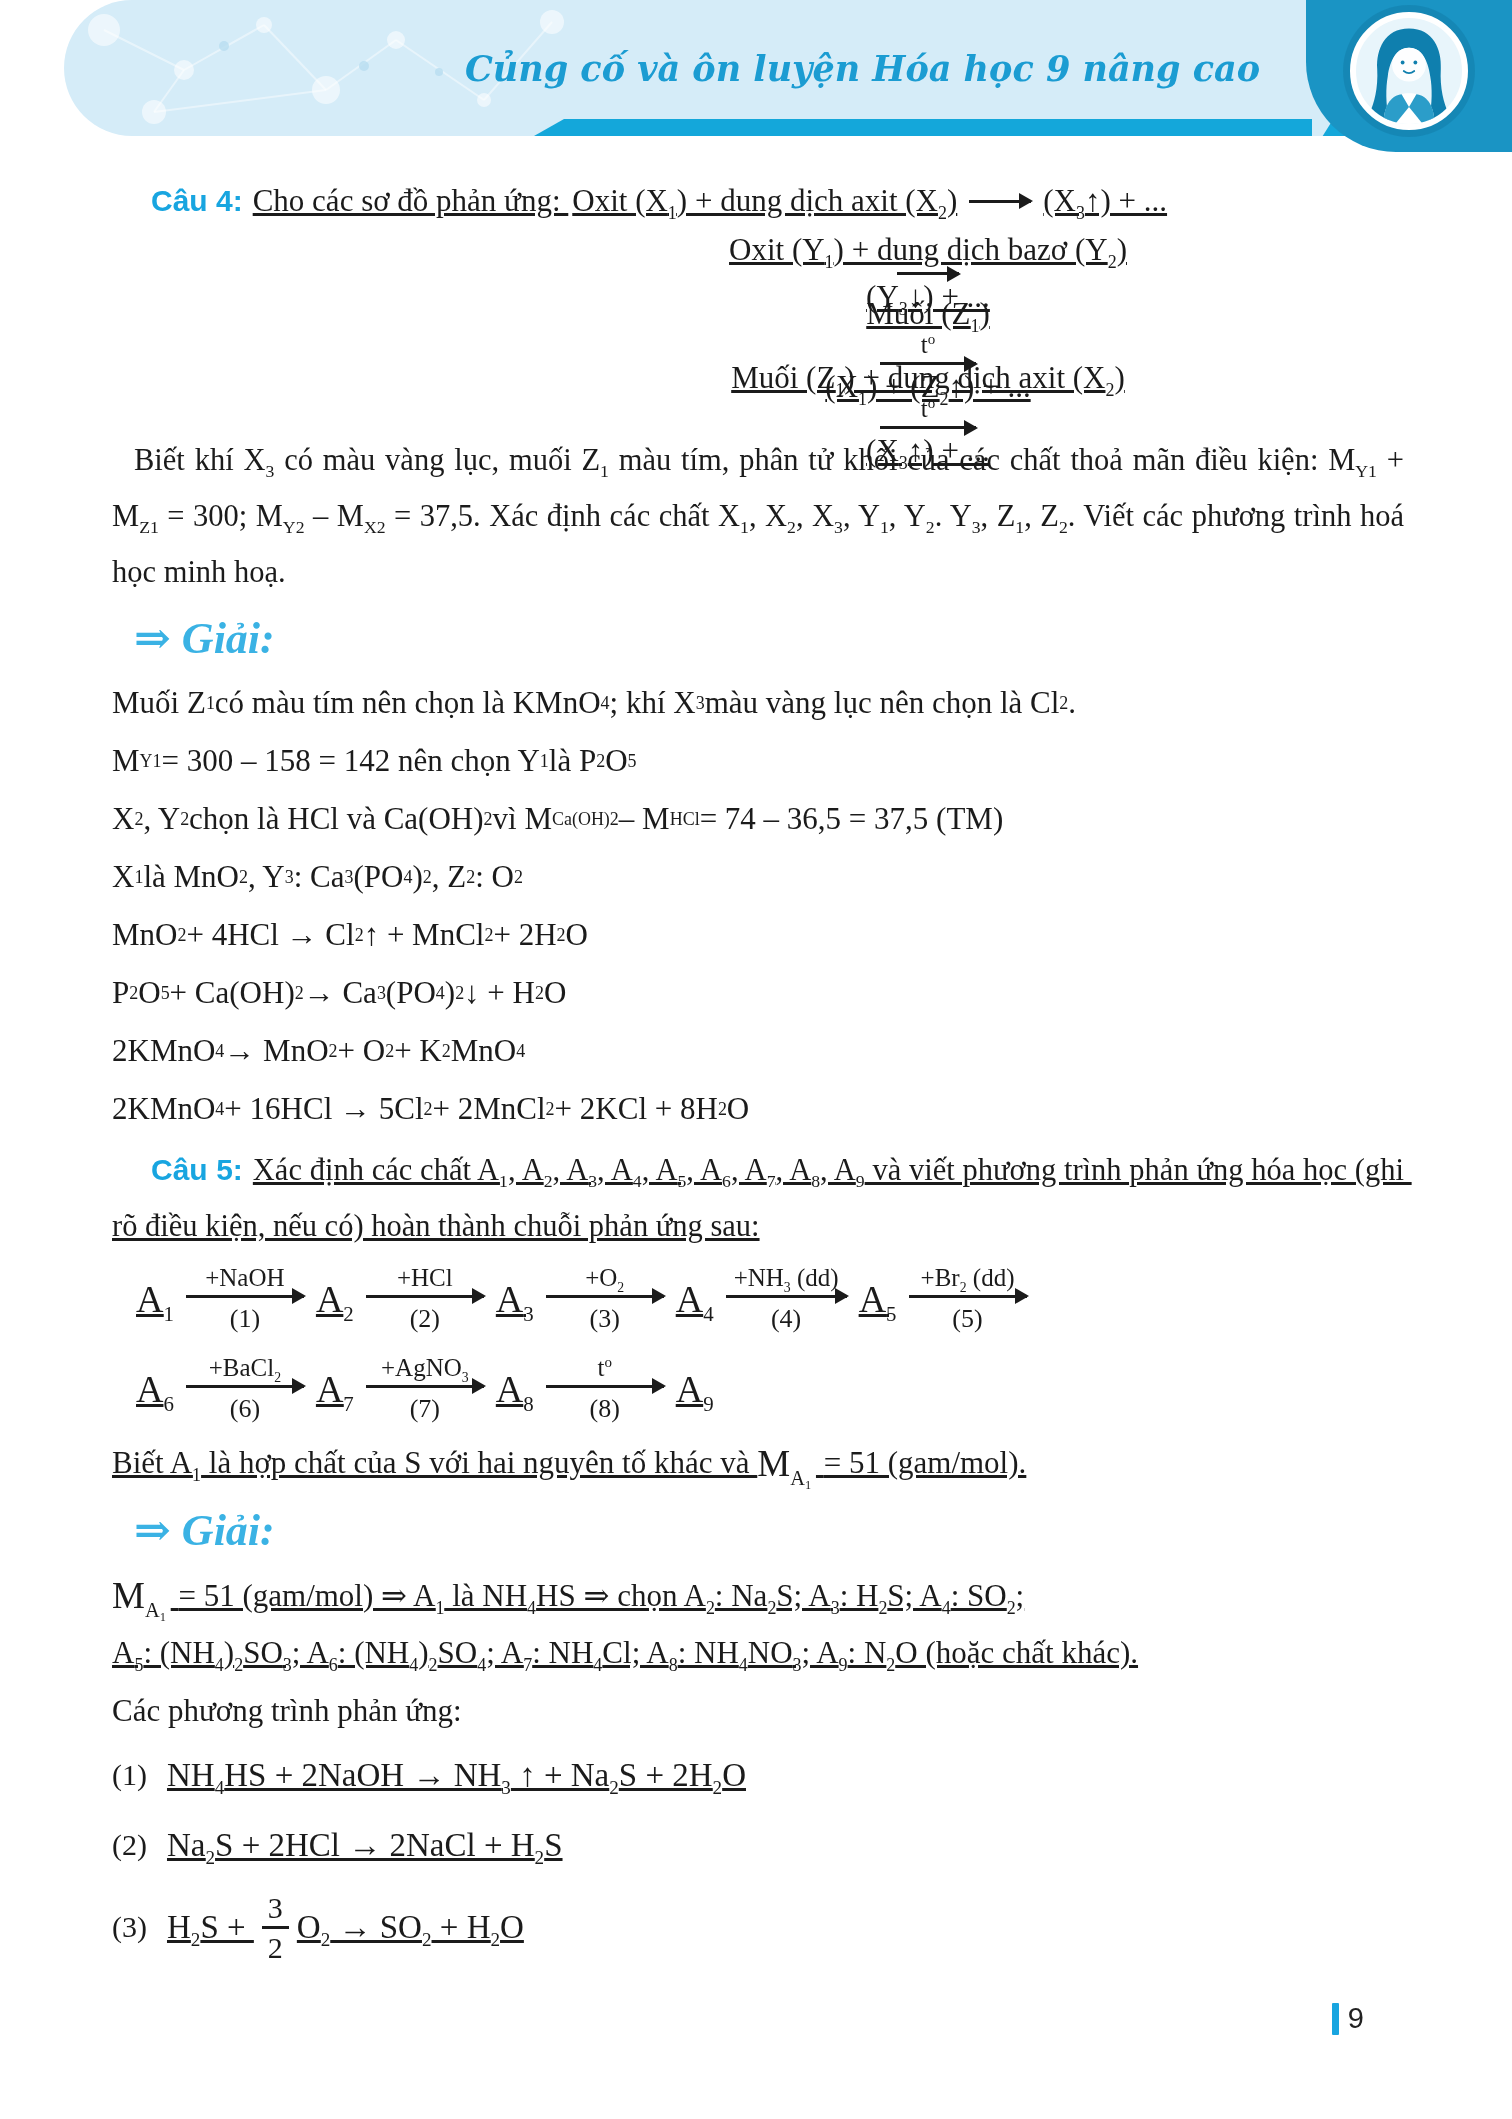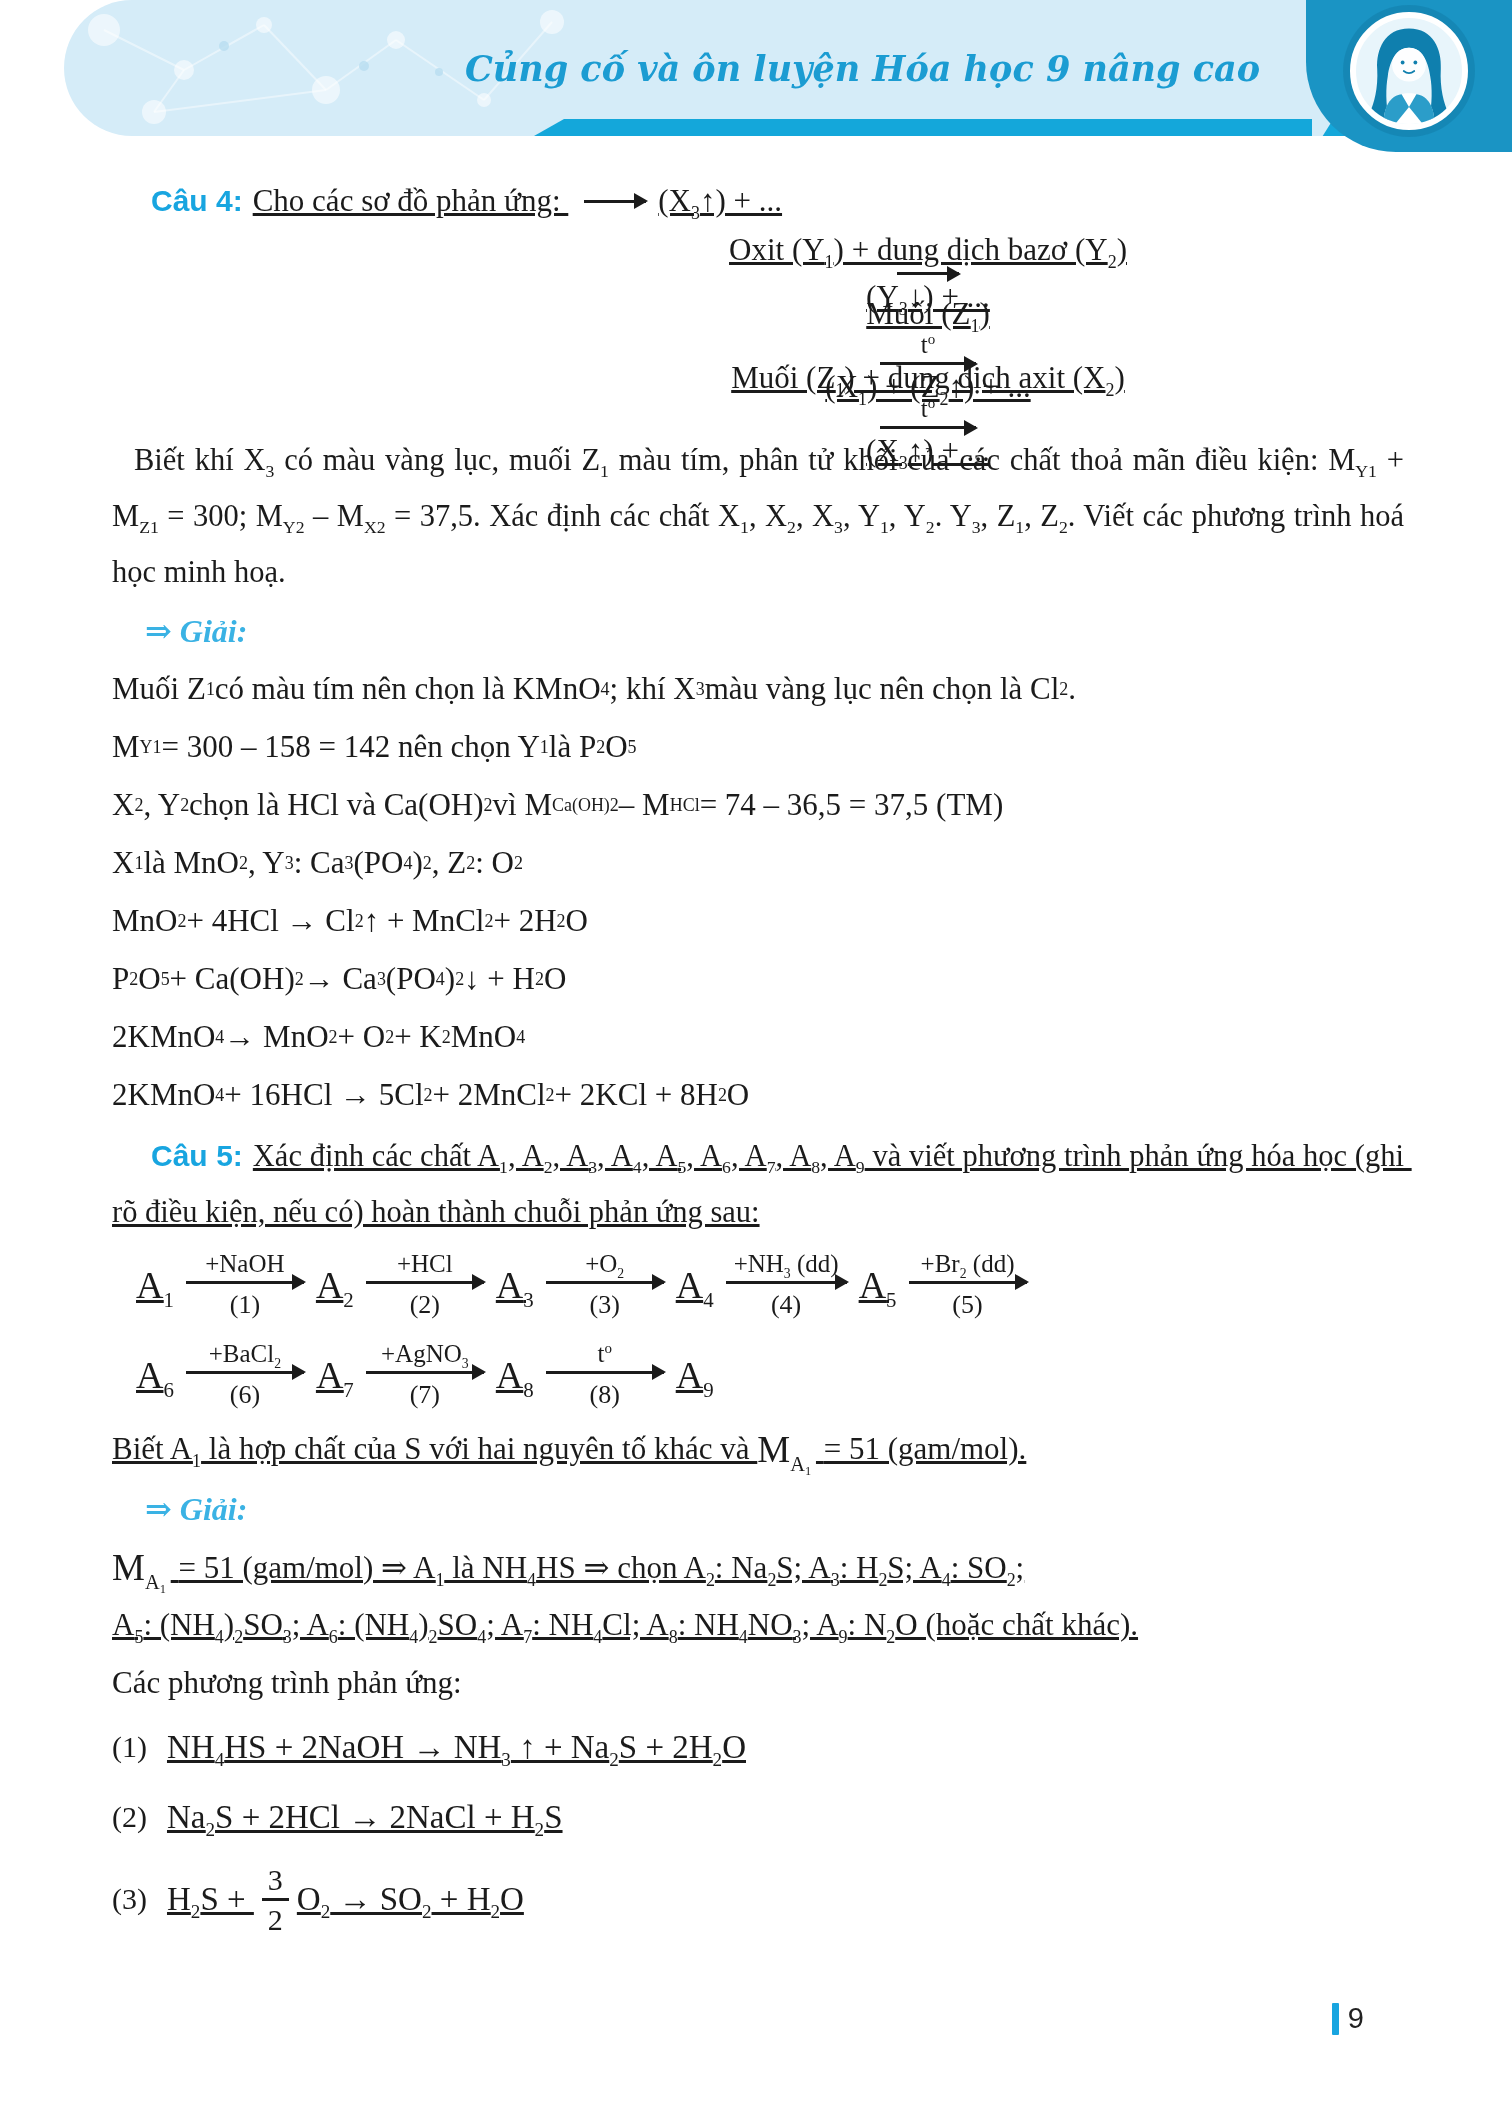--- a/index.html
+++ b/index.html
@@ -31,21 +31,21 @@
 
   
   .content{position:absolute;left:112px;top:170px;width:1292px;}
   .q-label{font-family:"Liberation Sans","DejaVu Sans",sans-serif;font-weight:700;
            color:var(--accent);font-size:30px;margin-right:10px;white-space:nowrap;margin-left:39px;}
   .line-flex{display:flex;align-items:center;height:62px;font-size:31px;white-space:nowrap;}
   .intro{margin-right:4px;}
   .scheme{display:flex;align-items:center;height:64px;font-size:31px;padding-left:340px;white-space:nowrap;flex-direction:column;}
   .para{font-size:30.5px;line-height:56px;text-align:justify;margin:4px 0 0 0;}
   .given{text-indent:22px;margin-top:8px;}
-  .giai{font-size:32px;font-weight:700;font-style:italic;color:var(--giai);margin:12px 0 10px 33px;}
+  .giai{font-size:44px;font-weight:700;font-style:italic;color:var(--giai);margin:12px 0 10px 22px;}
   .sol{height:58px;display:flex;align-items:center;font-size:31px;white-space:nowrap;}
   .chain{display:flex;align-items:center;font-size:38px;height:90px;margin-left:24px;white-space:nowrap;}
   .chain sub{font-size:0.55em;}
   .eq{display:flex;align-items:center;font-size:33px;height:70px;white-space:nowrap;}
   .eq.tall{height:94px;}
   .eqnum{font-size:30px;margin-right:20px;}
   .tokens{display:inline-flex;align-items:center;}
   .rich{white-space:pre-wrap;text-decoration:underline;}
   sub{font-size:0.58em;vertical-align:-0.42em;line-height:0;}
   sup{font-size:0.6em;vertical-align:0.6em;line-height:0;}
@@ -126,20 +126,21 @@
       </div>
     </div>
   </header>
 
   <main class="content">
 
     <div class="line-flex">
       <span class="q-label">Câu 4:</span>
       <span class="rich intro">Cho các sơ đồ phản ứng: </span>
       <span class="tokens">
+          <span class="rich">Oxit (X<sub>1</sub>) + dung dịch axit (X<sub>2</sub>)</span>
           <span class="larrow plain">
             <span class="shaft"></span>
           </span>
           <span class="rich">(X<sub>3</sub>↑) + ...</span>
         </span>
     </div>
     <div class="scheme">
         <span class="rich">Oxit (Y<sub>1</sub>) + dung dịch bazơ (Y<sub>2</sub>)</span>
         <span class="larrow plain">
           <span class="shaft"></span>

